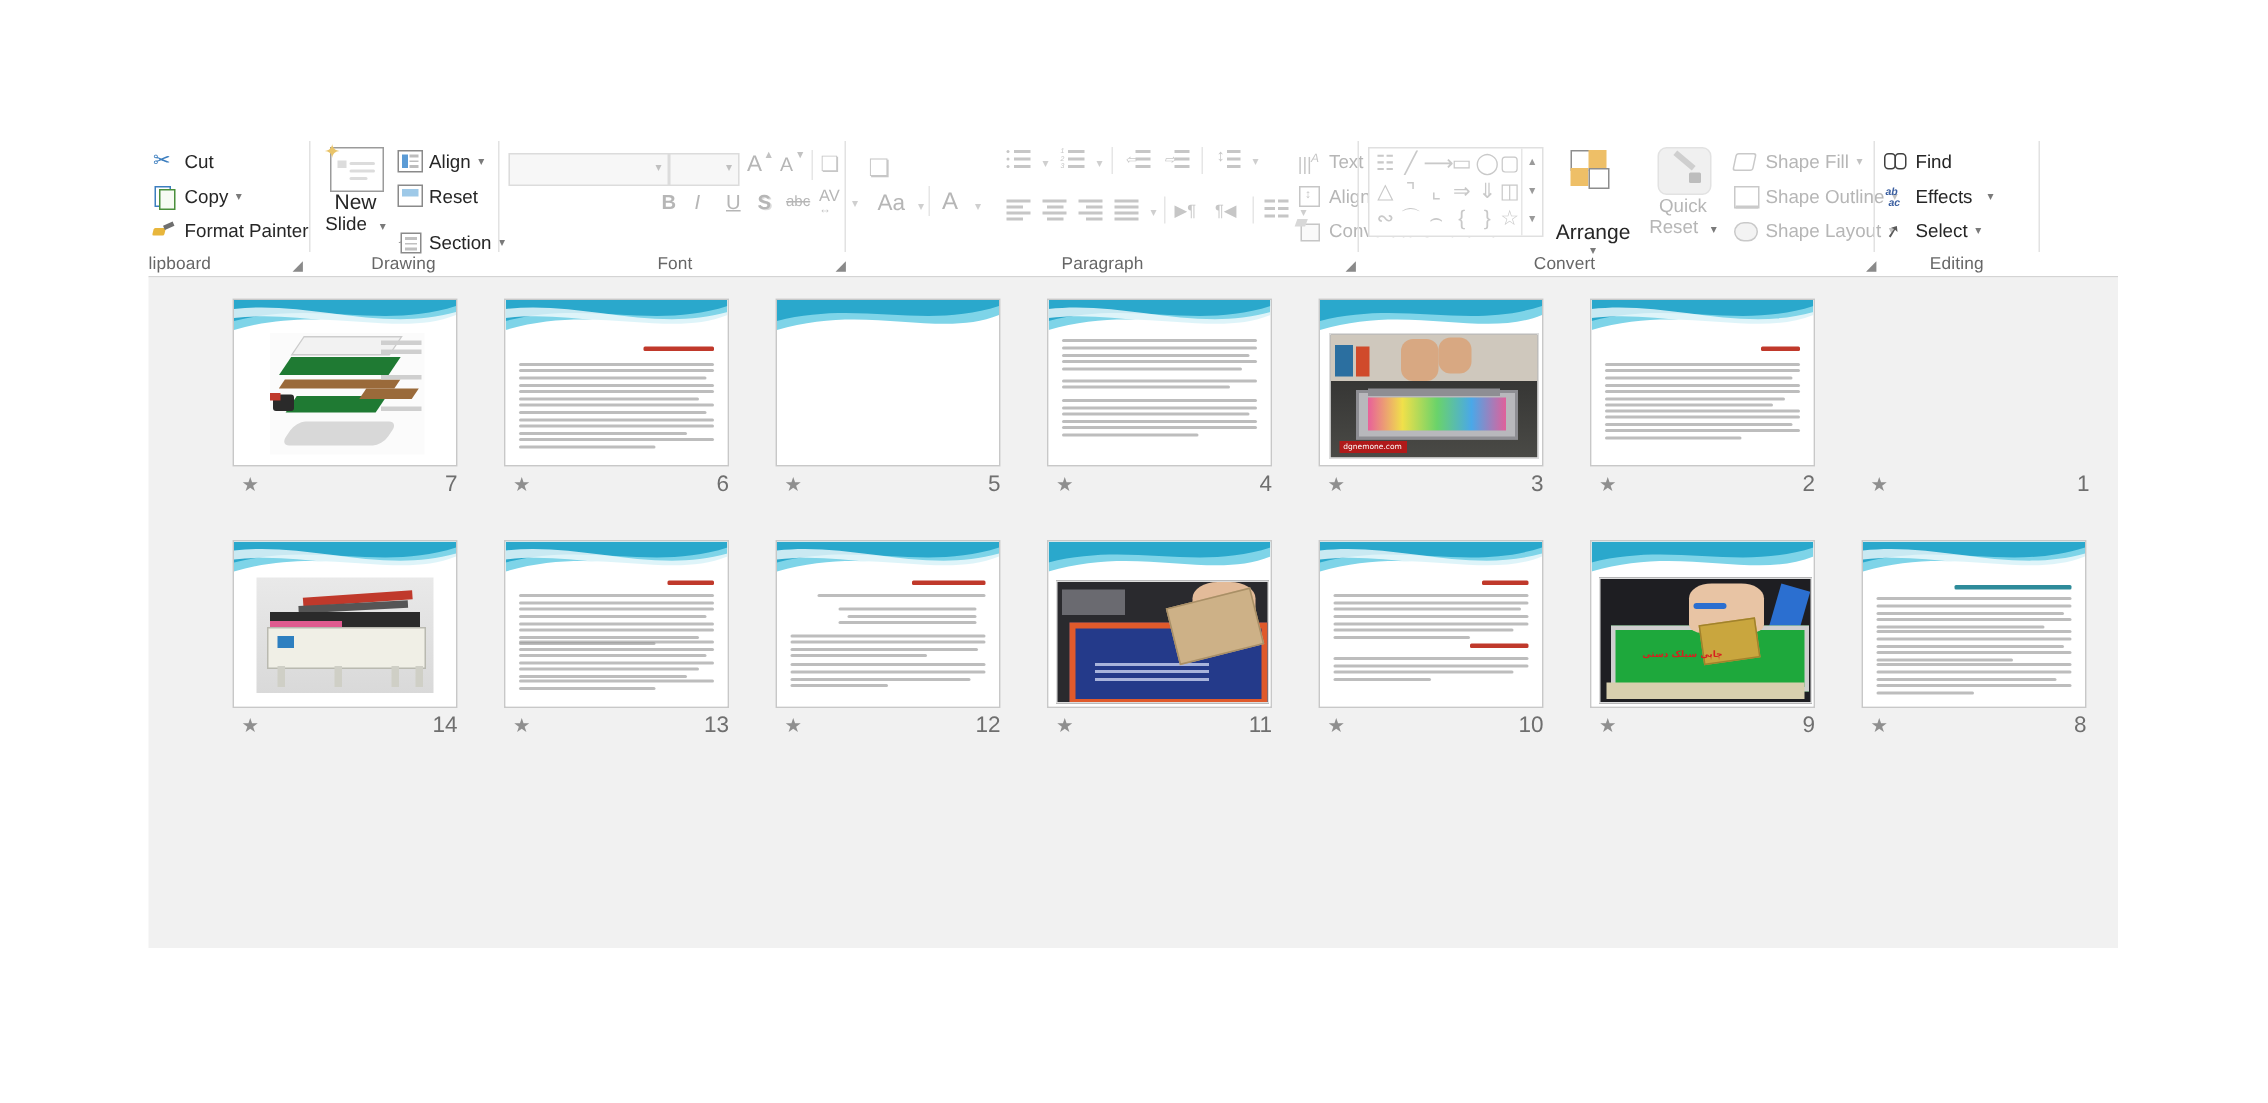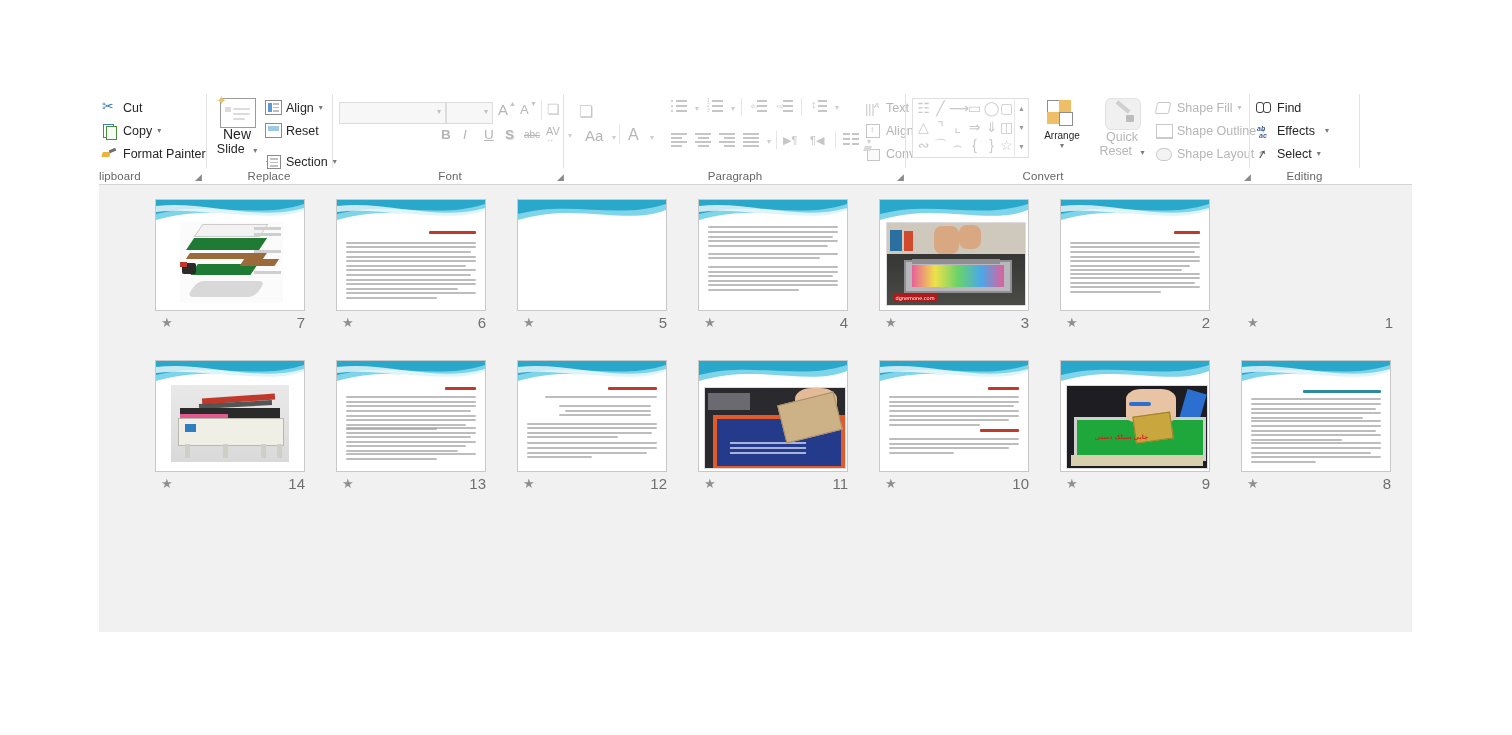--- a/index.html
+++ b/index.html
@@ -245,21 +245,21 @@
           <span class="ic-section">
               <i class="h" style="top:2px"></i>
               <i class="h" style="top:5.5px"></i>
               <i class="h" style="top:9px"></i>
             </span>
           <span class="st">✦</span>
         </span>
         <span class="tx">Section</span>
         <span class="caret">▾</span>
       </div>
-      <div class="glabel">Replace</div>
+      <div class="glabel">Drawing</div>
     </div>
     <div class="rsep" style="left:233px;"></div>
 
     <div class="rgroup" style="left:236px;width:230px;">
       <div class="fbox" style="left:4px;top:12px;width:105px;">
         <span style="position:absolute;left:4px;top:3px;font-size:11px;color:#9a9a9a;"></span>
         <span class="cv">▾</span>
       </div>
       <div class="fbox" style="left:111px;top:12px;width:45px;">
         <span style="position:absolute;left:4px;top:3px;font-size:11px;color:#9a9a9a;"></span>
@@ -439,21 +439,21 @@
 
       <div style="position:absolute;left:126px;top:8px;width:56px;text-align:center;">
         <div style="position:relative;left:10px;width:36px;height:30px;">
           <span class="arr-ico">
               <i class="q1"></i>
               <i class="q2"></i>
               <i class="q3"></i>
               <i class="q4"></i>
             </span>
         </div>
-        <div style="font-size:10px;color:#262626;margin-top:2px;">Arrange</div>
+        <div style="font-size:14px;color:#262626;margin-top:18px;">Arrange</div>
         <div class="caret" style="display:block;margin:1px auto 0;width:10px;">▾</div>
       </div>
 
       <div style="position:absolute;left:186px;top:8px;width:56px;text-align:center;">
         <div style="position:relative;left:11px;width:34px;height:30px;">
           <span class="qs-ico">
               <i class="pb"></i>
               <i class="pt"></i>
             </span>
         </div>

